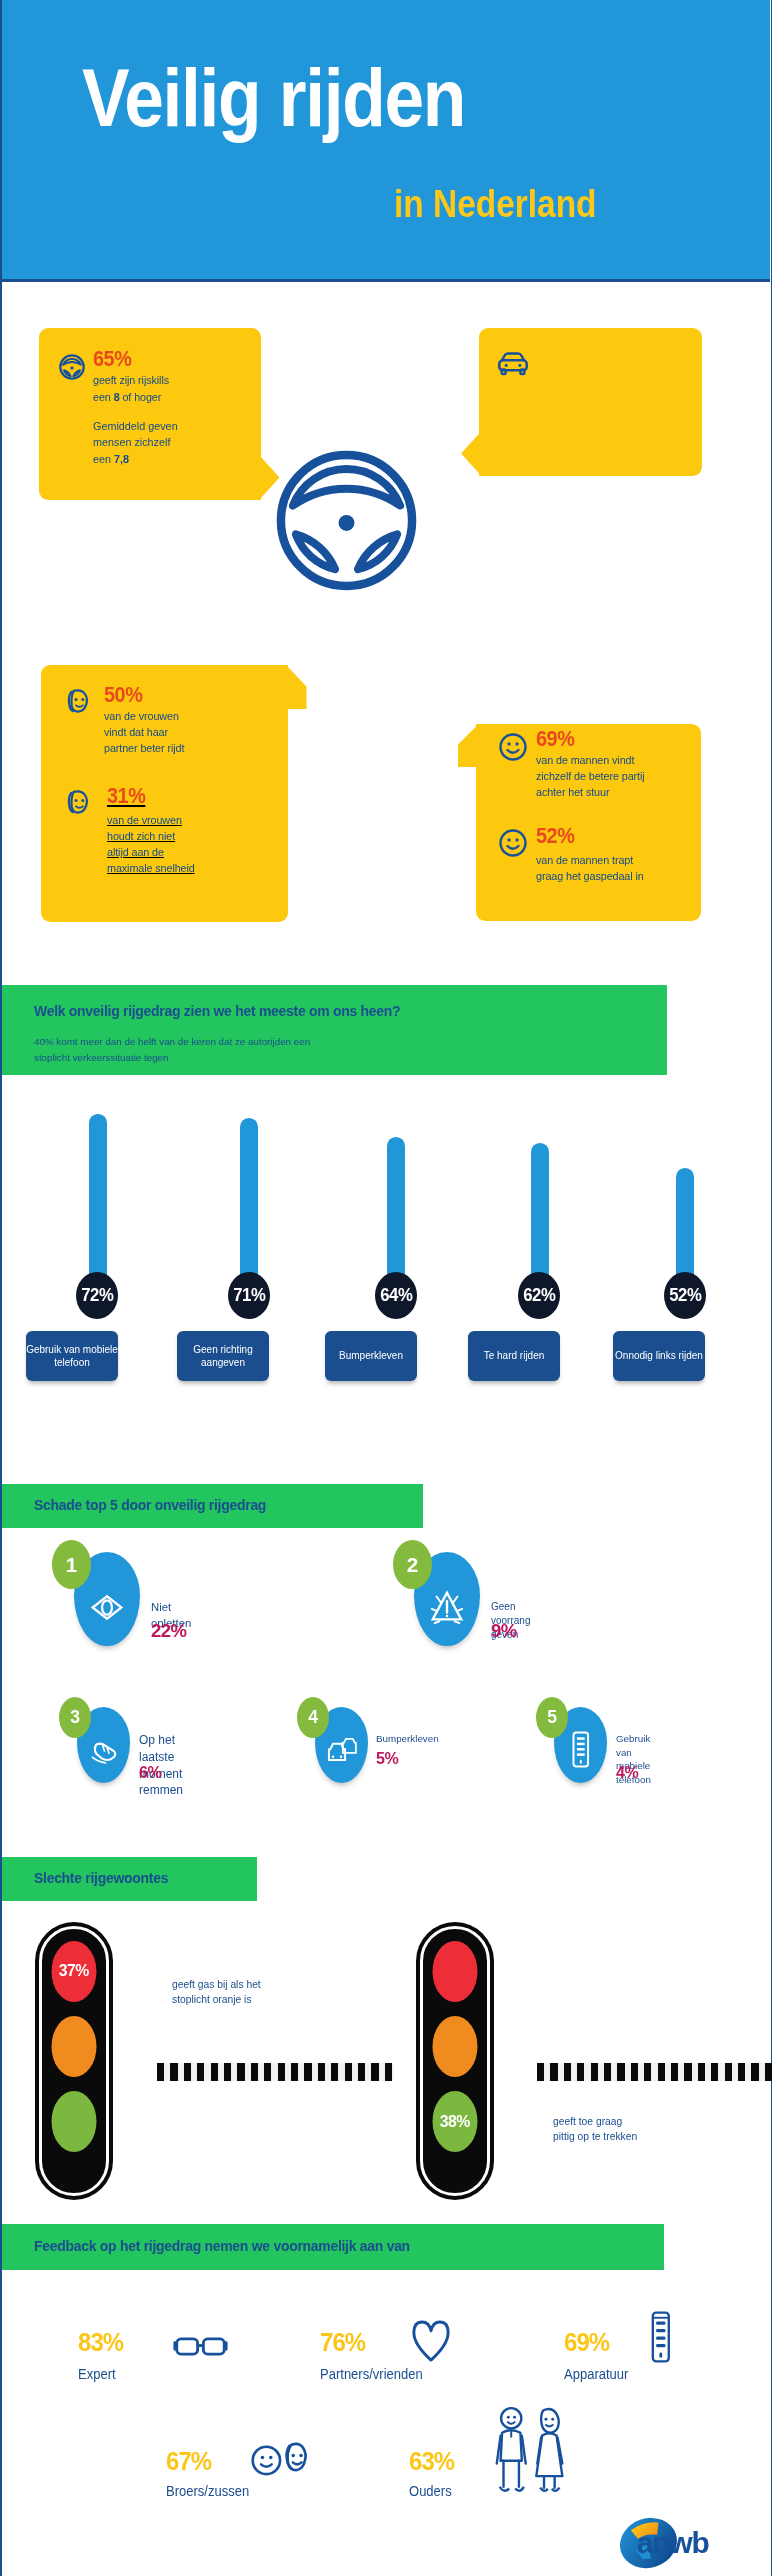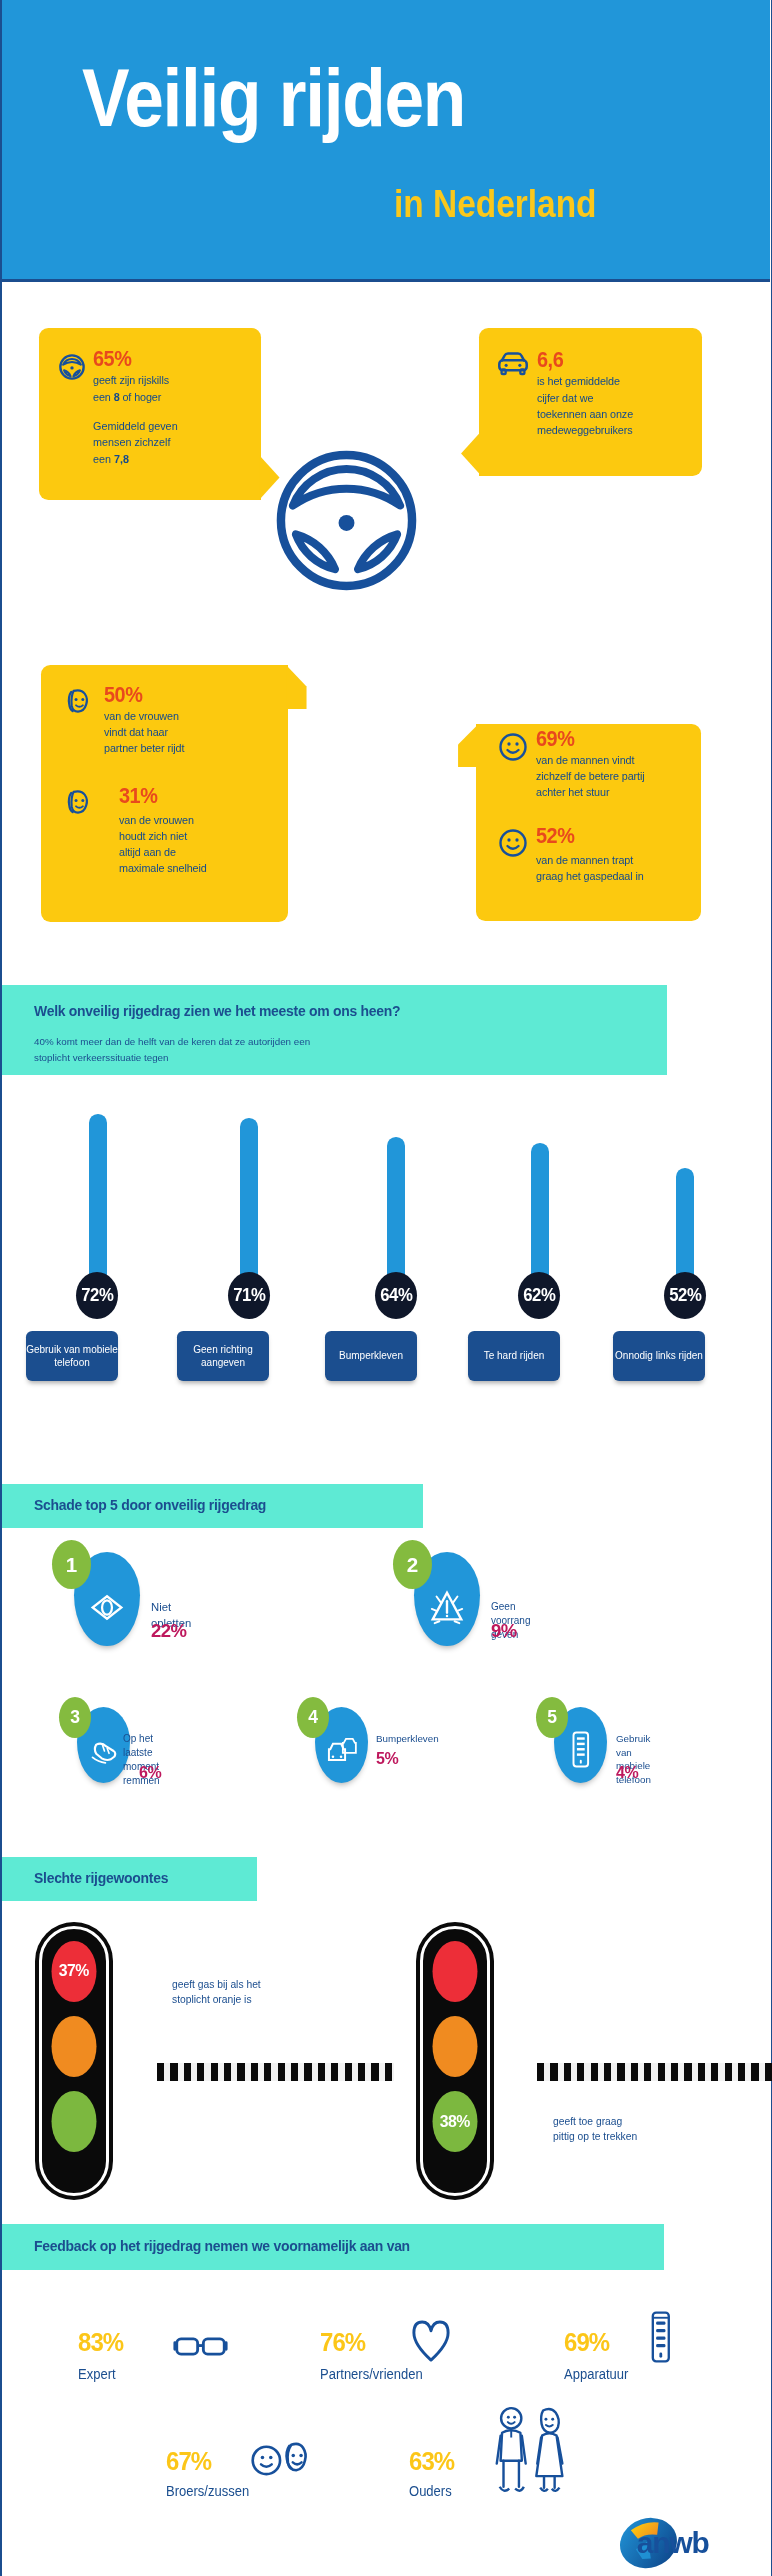--- a/index.html
+++ b/index.html
@@ -52,21 +52,21 @@
   .stat-txt b { font-weight:bold; }
   .stat-txt2 {
     font-size:10.8px; color:#134a8e; line-height:1.5; font-weight:500;
   }
 
   
   .wheel { position:absolute; left:270px; top:446px; width:149px; height:149px; }
 
   
   .banner {
-    position:absolute; background:#5eead4;
+    position:absolute; background:#22c55e;
   }
   .banner h2 {
     position:absolute; color:#1b4e8f; font-weight:bold;
     letter-spacing:-0.3px; white-space:nowrap;
     transform:scaleX(0.9); transform-origin:left top;
   }
   .banner p {
     position:absolute; color:#1b4e8f; font-size:9.8px; line-height:1.55;
     font-weight:500;
   }
@@ -170,29 +170,20 @@
     <span class="ico" style="position:absolute;left:17.5px;top:23px">
       <svg width="32" height="25" viewBox="0 0 70 54">
         <path d="M10 22 L17 9 Q19 5 24 5 L46 5 Q51 5 53 9 L60 22" fill="none" stroke="#17509b" stroke-width="5.5" stroke-linejoin="round"></path>
         <rect x="5" y="20" width="60" height="22" rx="8" fill="none" stroke="#17509b" stroke-width="5.5"></rect>
         <rect x="10" y="40" width="9" height="10" rx="3" fill="none" stroke="#17509b" stroke-width="5"></rect>
         <rect x="51" y="40" width="9" height="10" rx="3" fill="none" stroke="#17509b" stroke-width="5"></rect>
         <circle cx="20" cy="31" r="3.4" fill="#17509b"></circle>
         <circle cx="50" cy="31" r="3.4" fill="#17509b"></circle>
       </svg>
     </span>
-    <div style="position:absolute;left:58px;top:20.6px;">
-      <span class="stat-num">6,6</span>
-      <div class="stat-txt" style="margin-top:2.1px;">
-        <span>is het gemiddelde</span><br>
-        <span>cijfer dat we</span><br>
-        <span>toekennen aan onze</span><br>
-        <span>medeweggebruikers</span>
-      </div>
-    </div>
   </div>
 
   <div class="card" style="left:39px; top:665px; width:247px; height:257px; border-top-right-radius:0;">
     <svg style="position:absolute;right:-18.5px;top:0;width:20.6px;height:44px" viewBox="0 0 40 86">
       <path d="M0 0 L40 42 L40 86 L0 86 Z" fill="#fcc90f"></path>
     </svg>
 
     <span class="ico" style="position:absolute;left:20.6px;top:20.6px">
       <svg width="31" height="31" viewBox="0 0 64 64">
         <path d="M19 12 Q12 22 15 38 Q16 48 22 52" fill="none" stroke="#17509b" stroke-width="4.5" stroke-linecap="round"></path>
@@ -213,21 +204,21 @@
 
     <span class="ico" style="position:absolute;left:20.6px;top:122px">
       <svg width="31" height="31" viewBox="0 0 64 64">
         <path d="M19 12 Q12 22 15 38 Q16 48 22 52" fill="none" stroke="#17509b" stroke-width="4.5" stroke-linecap="round"></path>
         <path d="M24 10 Q40 6 47 16 Q54 26 50 38 Q46 52 33 53 Q22 53 20 40 Q18 22 24 10 Z" fill="none" stroke="#17509b" stroke-width="4.5" stroke-linejoin="round"></path>
         <circle cx="29" cy="28" r="3.1" fill="#17509b"></circle>
         <circle cx="43" cy="28" r="3.1" fill="#17509b"></circle>
         <path d="M29 40 Q36 46 43 40" fill="none" stroke="#17509b" stroke-width="4" stroke-linecap="round"></path>
       </svg>
     </span>
-    <div style="position:absolute;left:78px;top:120px;">
+    <div style="position:absolute;left:66px;top:120px;text-decoration:underline;">
       <span class="stat-num">31%</span>
       <div class="stat-txt" style="margin-top:4.1px;">
         <span>van de vrouwen</span><br>
         <span>houdt zich niet</span><br>
         <span>altijd aan de</span><br>
         <span>maximale snelheid</span>
       </div>
     </div>
   </div>
 
@@ -388,21 +379,21 @@
       <div class="t5-blob" style="left:75px;top:1707px;width:53px;height:76px;">
         <svg width="32" height="28" viewBox="0 0 70 60" style="margin-top:12.4px">
           <path d="M18 16 Q30 10 40 20 L56 30 Q62 34 58 42 L50 48 Q40 52 30 46 L18 36 Q12 26 18 16 Z" fill="none" stroke="#fff" stroke-width="4.6" stroke-linejoin="round"></path>
           <path d="M32 18 L36 30 M42 24 L46 35" stroke="#fff" stroke-width="3.6" stroke-linecap="round"></path>
           <path d="M10 44 Q22 54 38 56" fill="none" stroke="#fff" stroke-width="4" stroke-linecap="round"></path>
         </svg>
       </div>
       <div class="t5-rank" style="left:57px;top:1697px;width:32px;height:41px;font-size:17.5px;">
         <span>3</span>
       </div>
-      <div class="t5-name" style="left:121px;top:1732px;font-size:10px;">
+      <div class="t5-name" style="left:137px;top:1732px;font-size:12px;">
         <span>Op het laatste</span><br>
         <span>moment remmen</span>
       </div>
       <div class="t5-pct" style="left:137px;top:1764px;font-size:16px;">
         <span>6%</span>
       </div>
     </div>
 
     <div>
       <div class="t5-blob" style="left:313px;top:1707px;width:53px;height:76px;">

